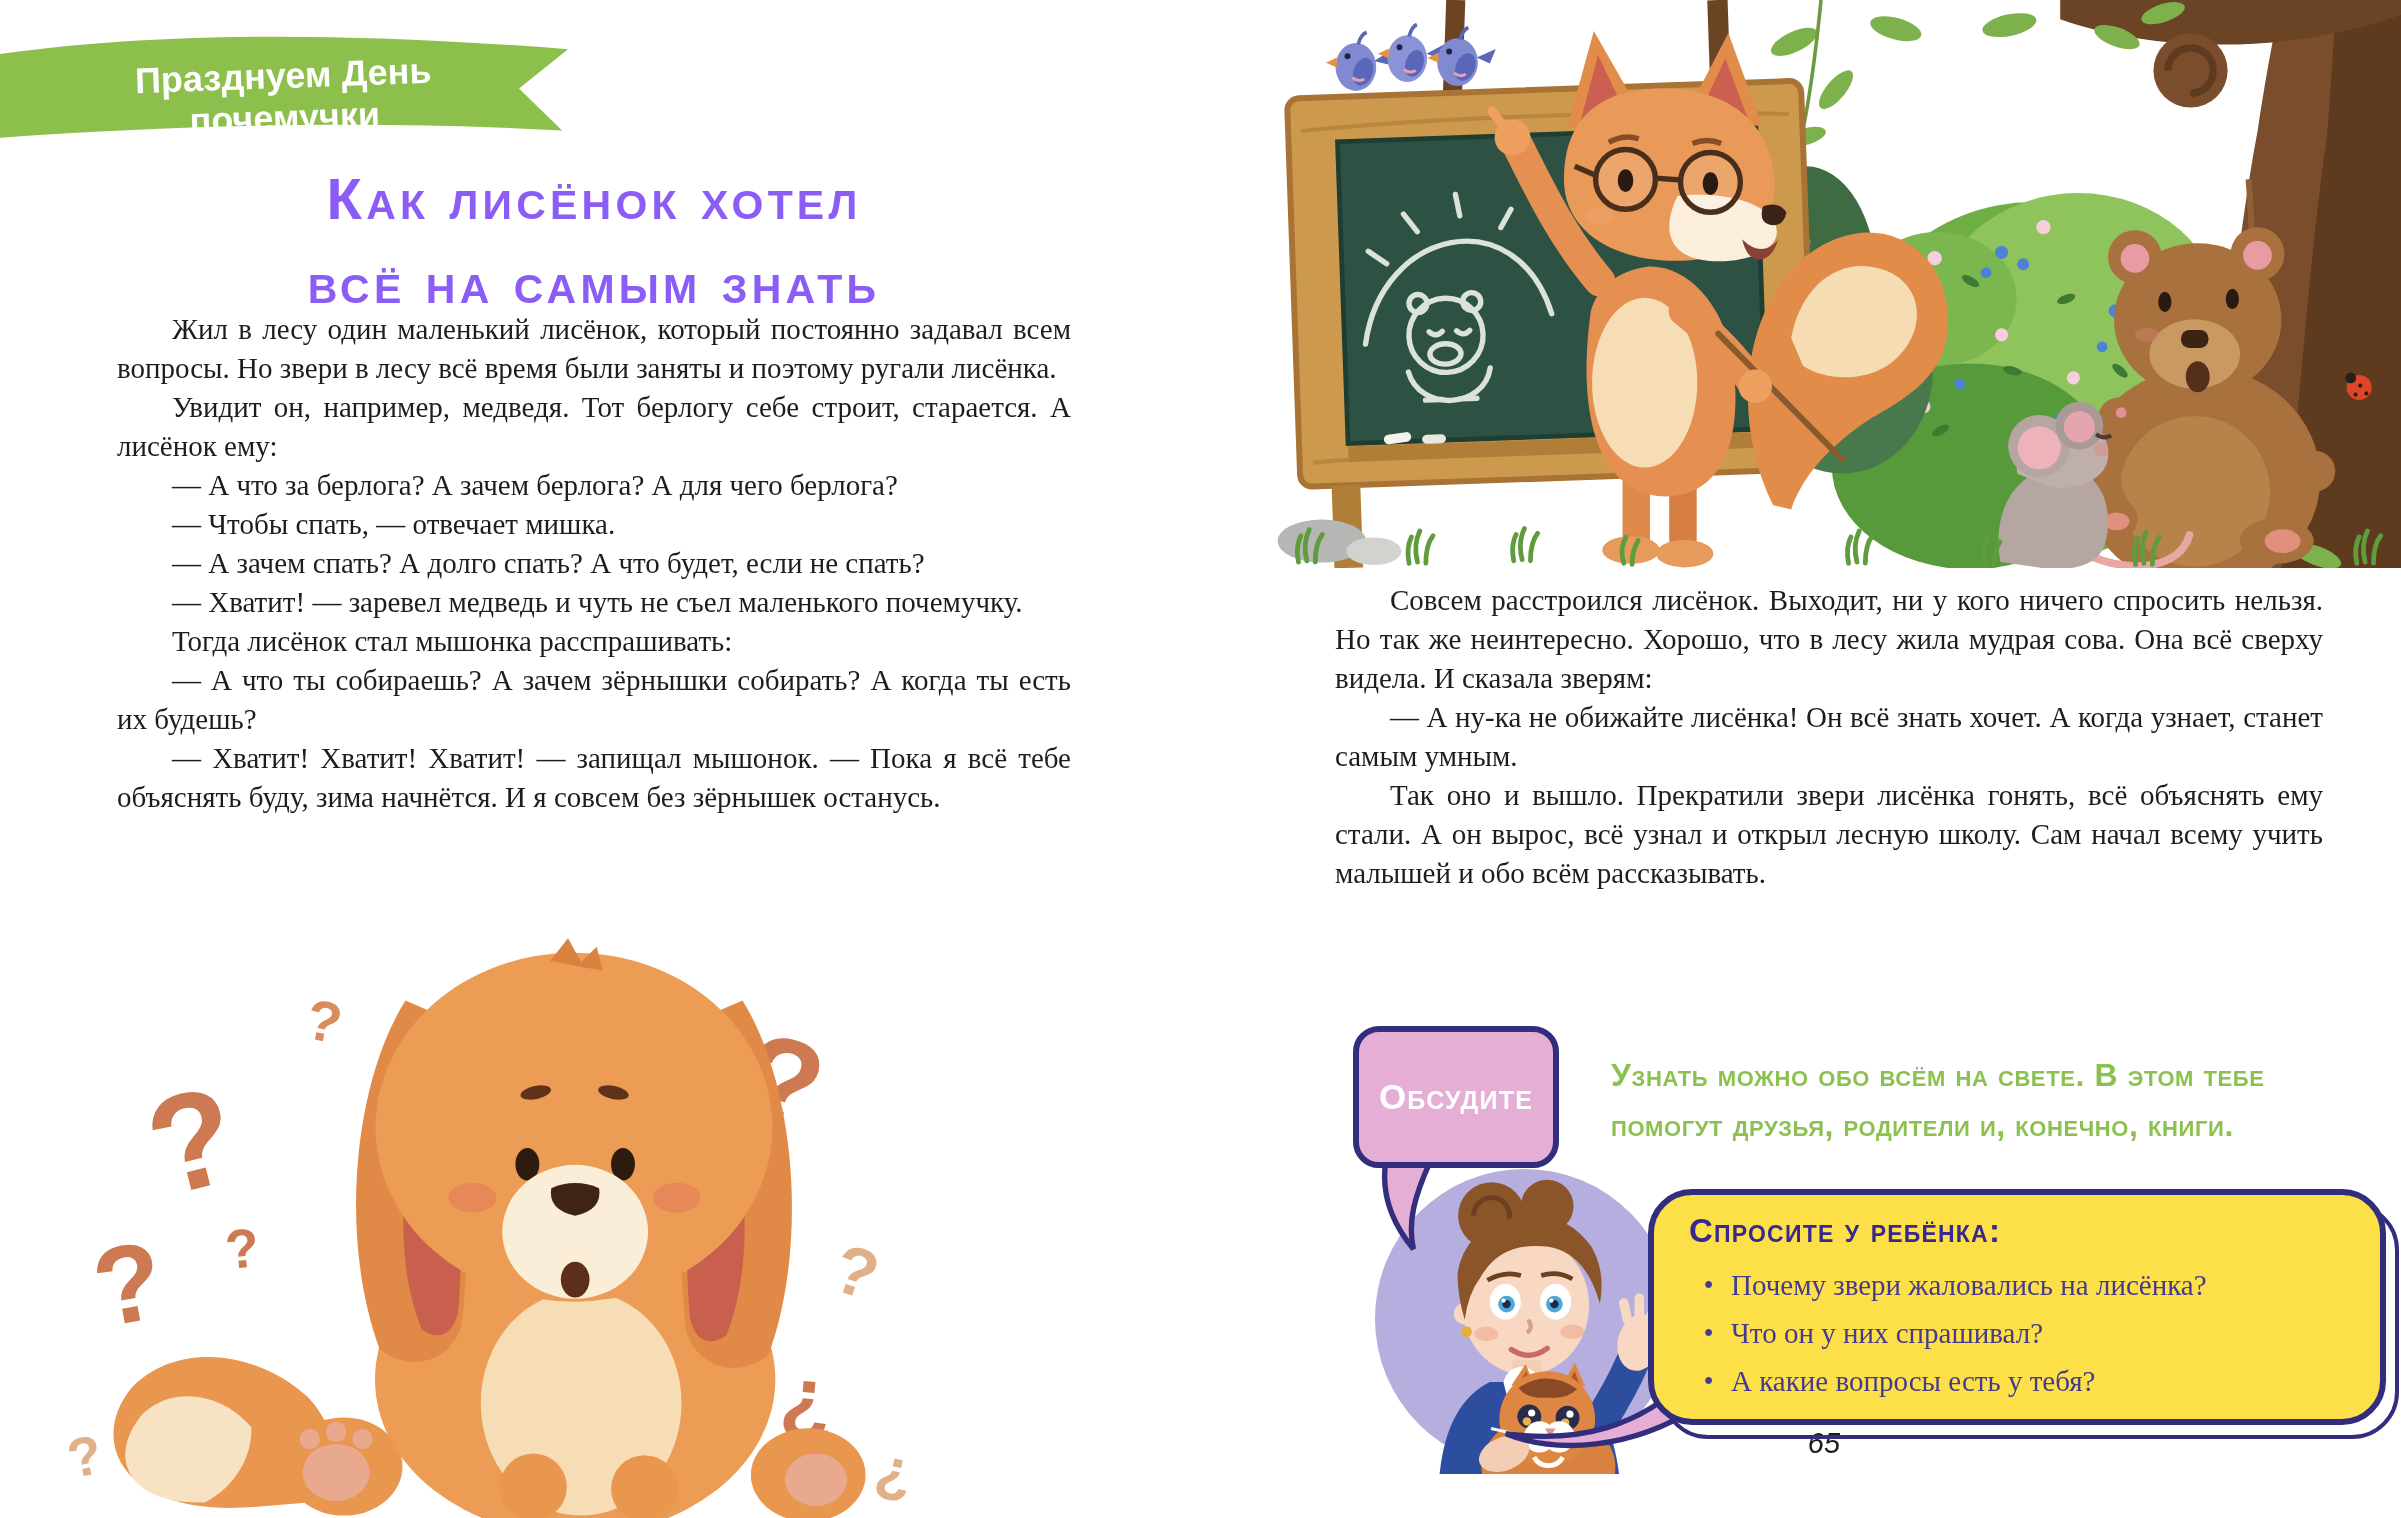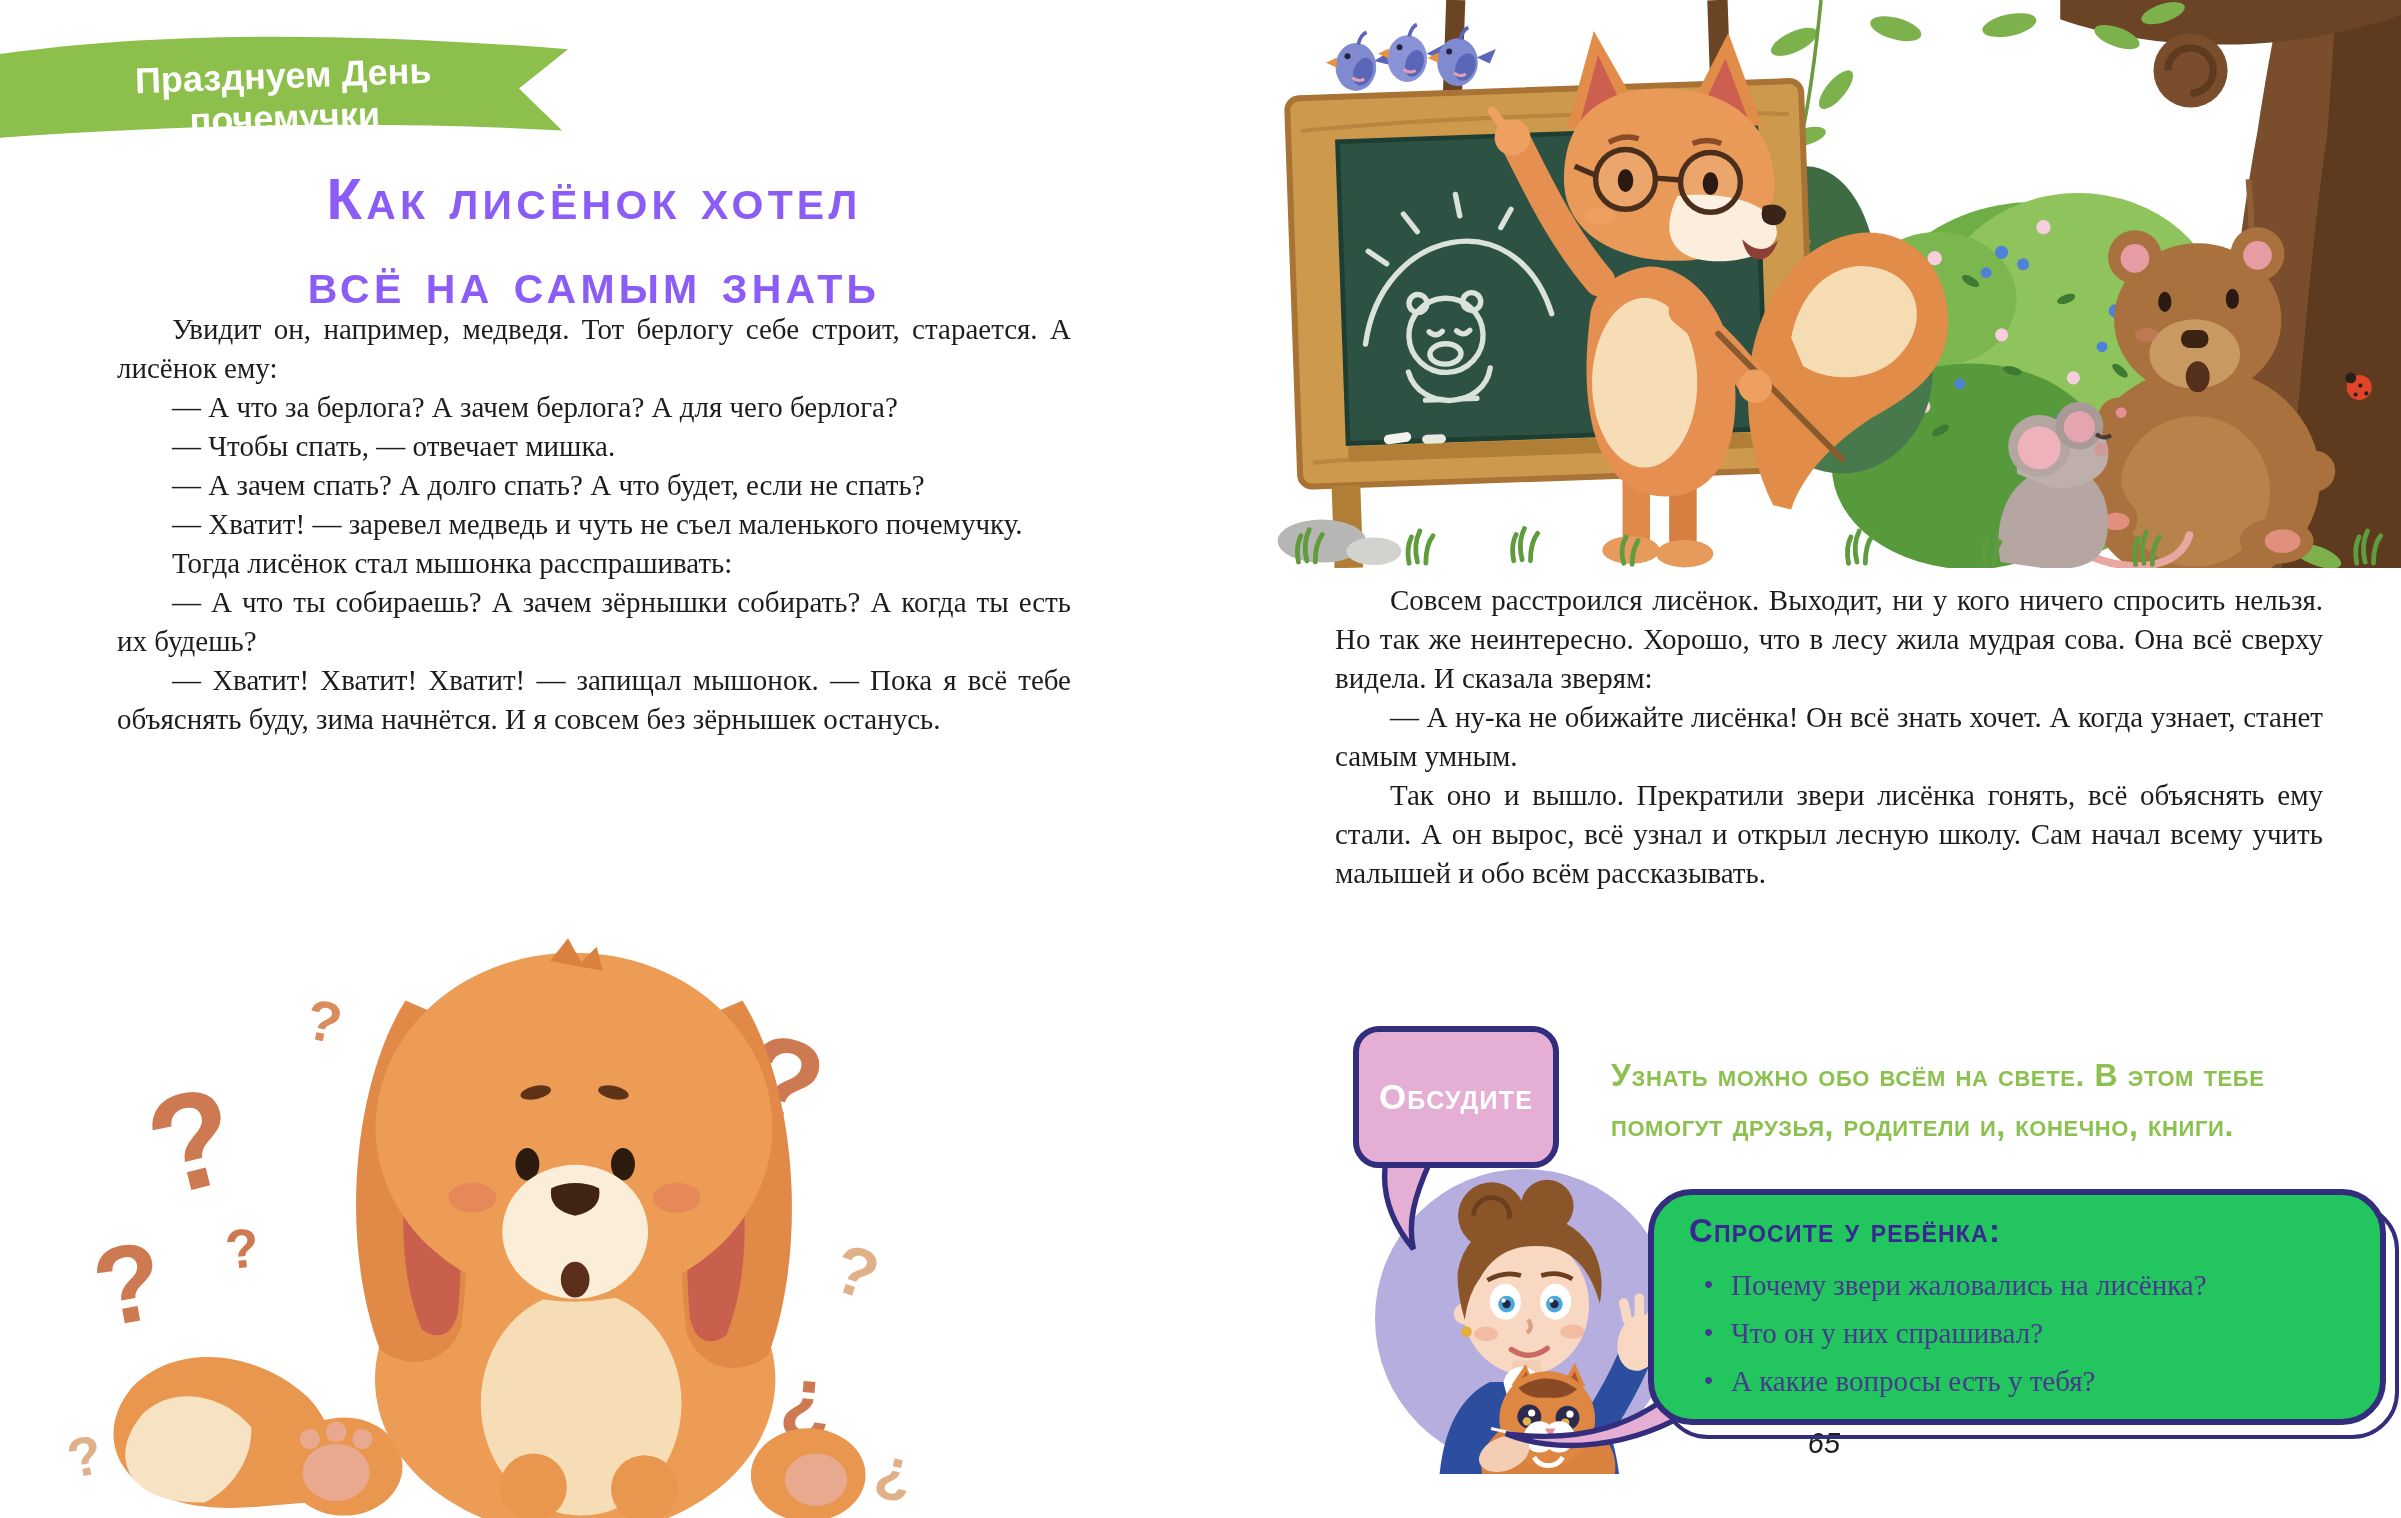--- a/index.html
+++ b/index.html
@@ -45,21 +45,21 @@
     display:flex;align-items:center;justify-content:center;z-index:4;
   }
   .discuss-badge span{
     font-family:"Liberation Sans",sans-serif;font-weight:bold;font-variant:small-caps;
     font-size:35px;letter-spacing:1.2px;color:#ffffff;
   }
   .badge-tail{left:1369px;top:1159px;width:90px;height:96px;z-index:3;}
 
   .question-bubble{
     left:1648px;top:1189px;width:738px;height:236px;box-sizing:border-box;
-    background:#22c55e;border:6px solid #322d7c;border-radius:44px;
+    background:#fde047;border:6px solid #322d7c;border-radius:44px;
     padding:16.7px 35px 0 35px;z-index:4;
   }
   .bubble-outline{
     left:1661px;top:1203px;width:738px;height:236px;box-sizing:border-box;
     border:4.8px solid #322d7c;border-radius:47px;background:transparent;z-index:3;
   }
   .bubble-tail{left:1495px;top:1369px;width:209px;height:102px;z-index:2;}
   .question-bubble h3{
     margin:0 0 8.4px 0;
     font-family:"Liberation Sans",sans-serif;font-weight:bold;font-variant:small-caps;
@@ -92,20 +92,21 @@
   <path d="M0,38 C260,2 560,0 950,30 L868,96 L940,166 C600,148 300,158 0,178 Z" fill="#8cbf4b"></path>
 </svg>
 <div class="abs banner-label">Празднуем День почемучки</div>
 
 <div class="abs story-title">
   <span>Как лисёнок хотел</span>
   <span>всё на самым знать</span>
 </div>
 
 <div class="abs text-col col-left">
+  <p>Жил в лесу один маленький лисёнок, который постоянно задавал всем вопросы. Но звери в лесу всё время были заняты и поэтому ругали лисёнка.</p>
   <p>Увидит он, например, медведя. Тот берлогу себе строит, старается. А лисёнок ему:</p>
   <p>— А что за берлога? А зачем берлога? А для чего берлога?</p>
   <p>— Чтобы спать, — отвечает мишка.</p>
   <p>— А зачем спать? А долго спать? А что будет, если не спать?</p>
   <p>— Хватит! — заревел медведь и чуть не съел маленького почемучку.</p>
   <p>Тогда лисёнок стал мышонка расспрашивать:</p>
   <p>— А что ты собираешь? А зачем зёрнышки собирать? А когда ты есть их будешь?</p>
   <p>— Хватит! Хватит! Хватит! — запищал мышонок. — Пока я всё тебе объяснять буду, зима начнётся. И я совсем без зёрнышек останусь.</p>
 </div>
 

